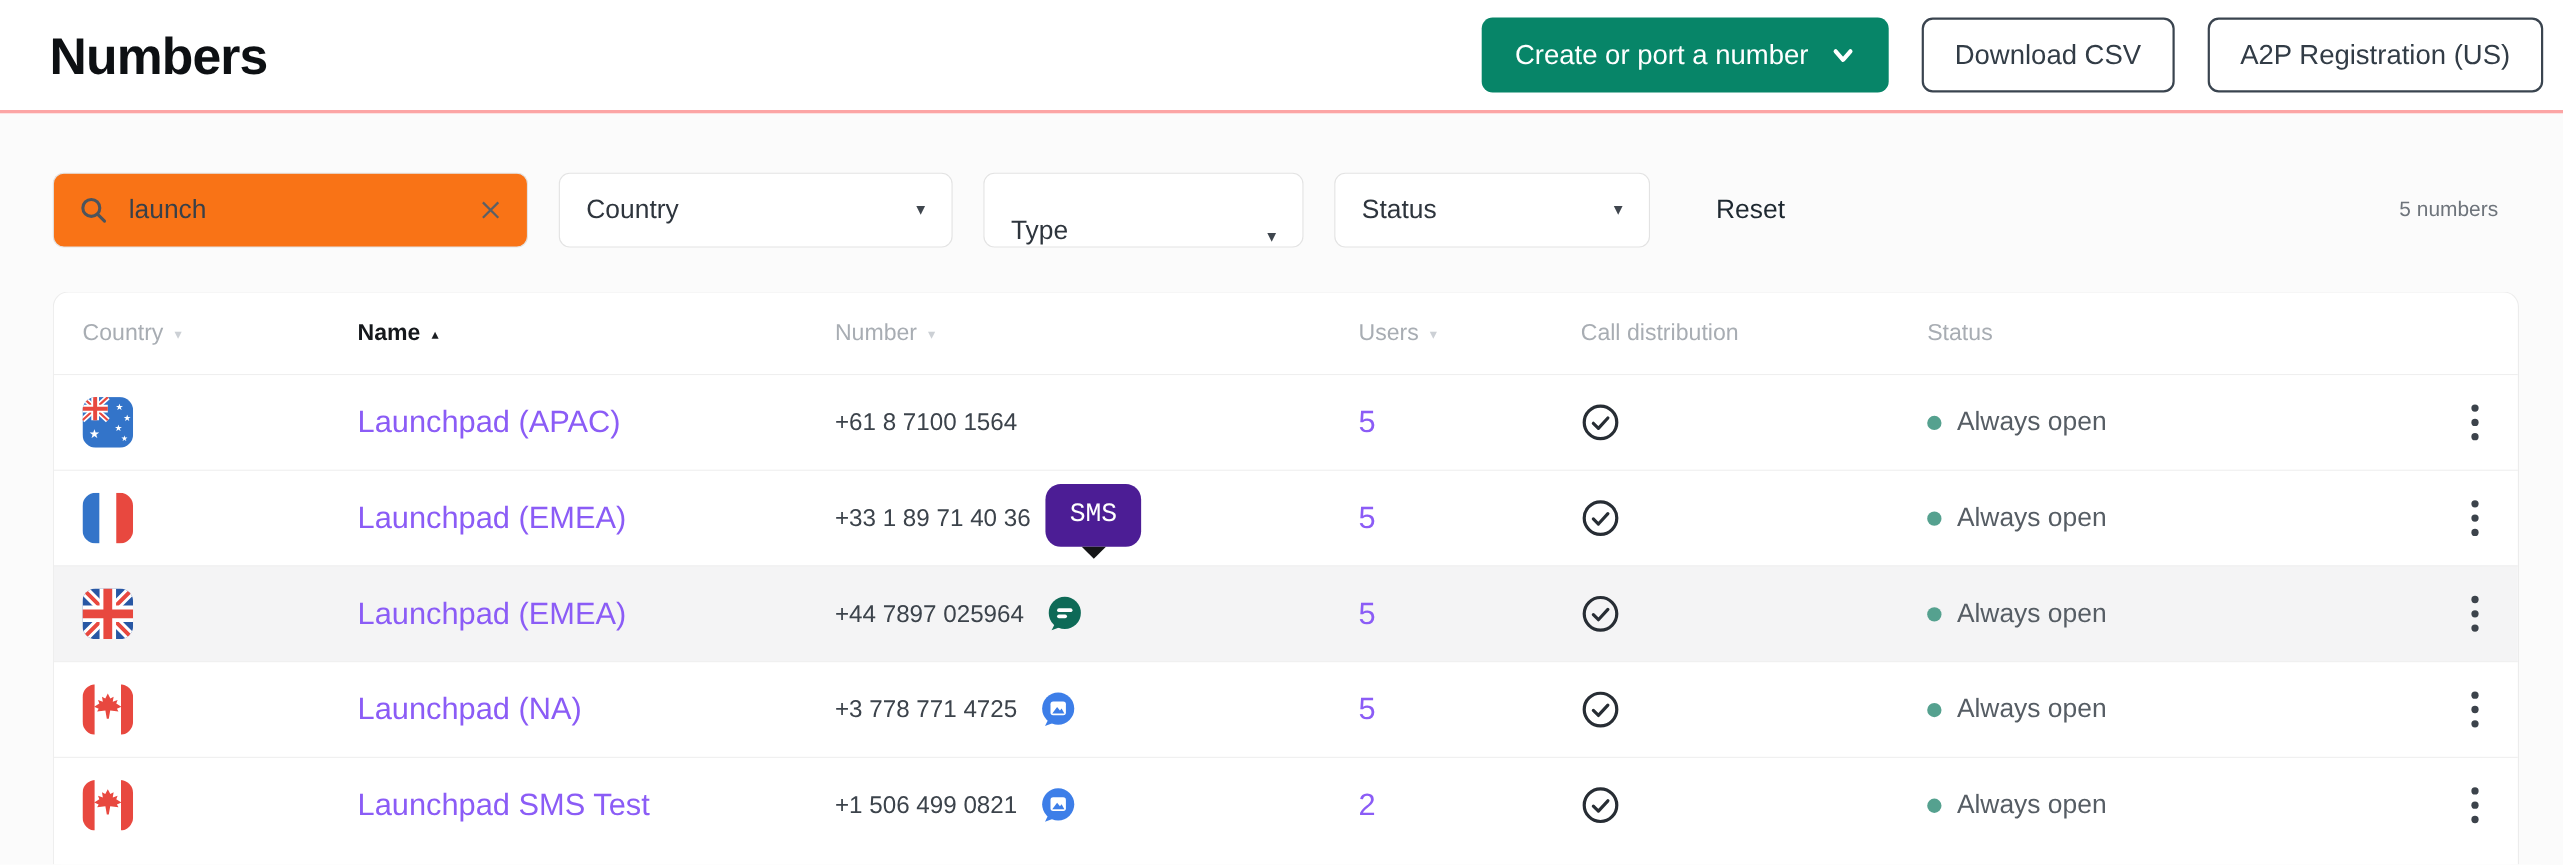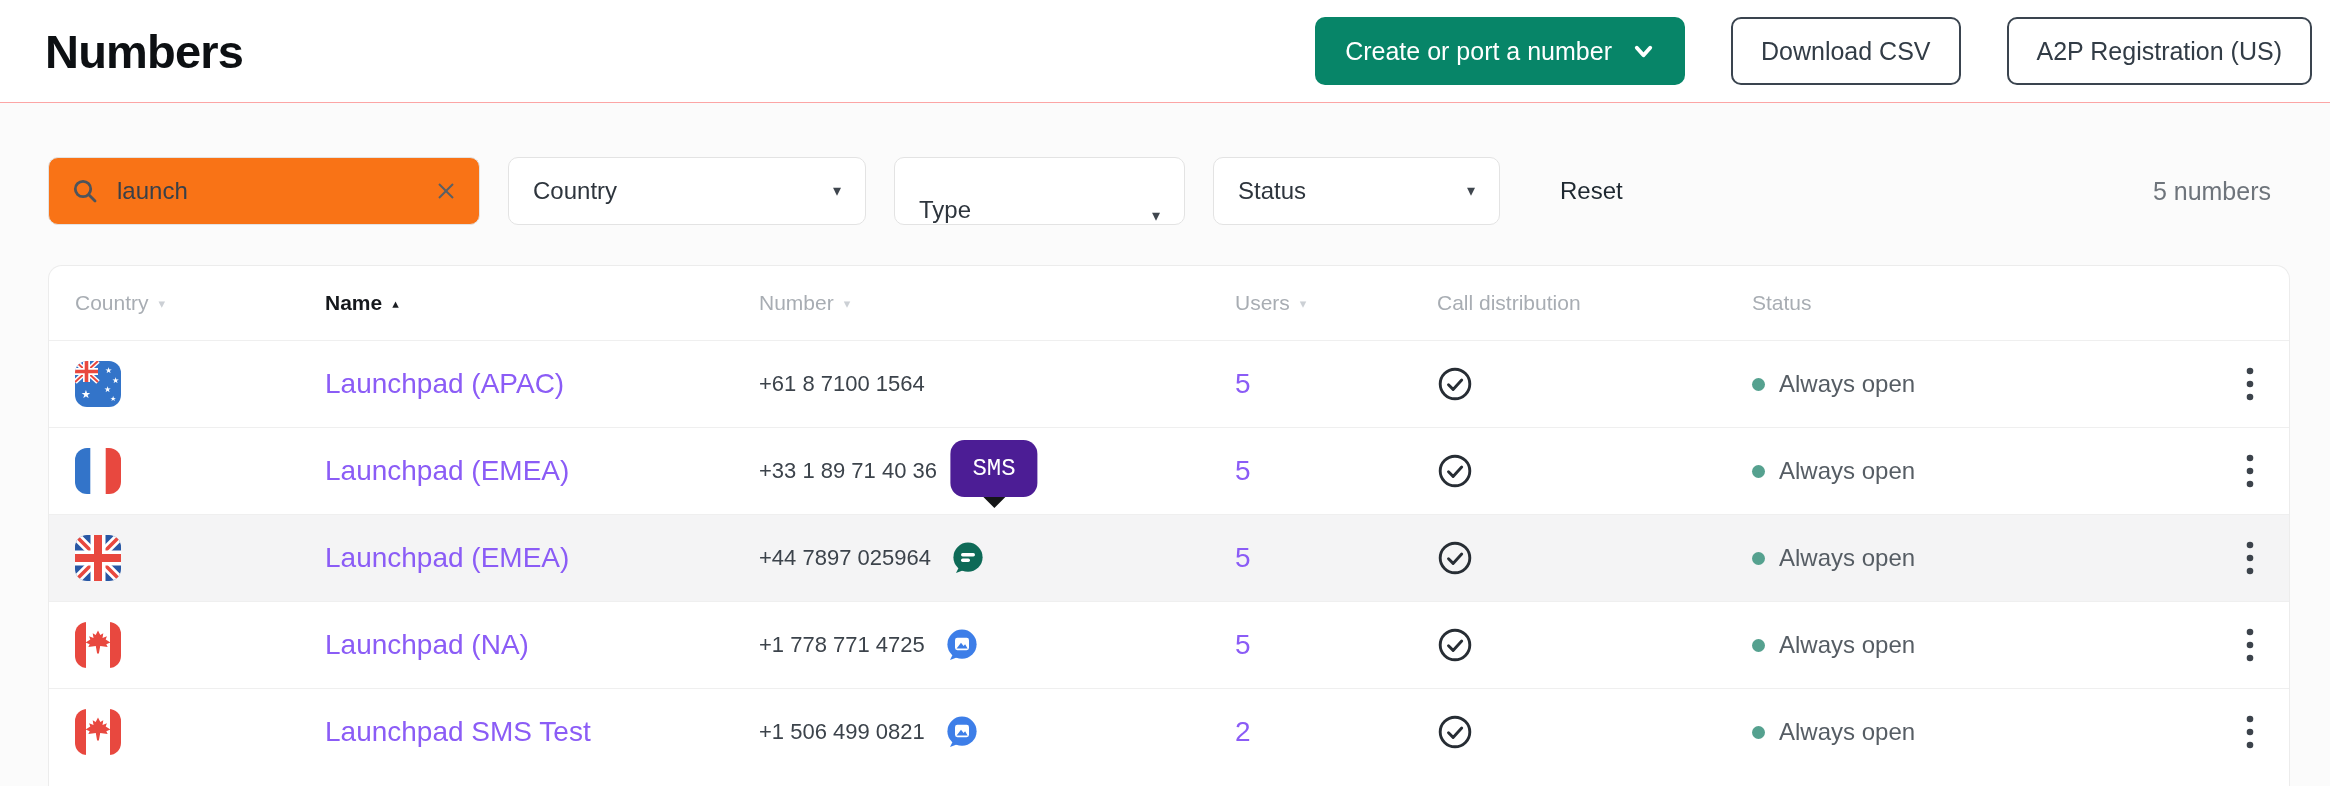--- a/index.html
+++ b/index.html
@@ -3,25 +3,25 @@
 <meta charset="utf-8">
 <style>
   html,body { margin:0; padding:0; }
   body {
     width:2330px; height:786px; position:relative; overflow:hidden;
     background:#fbfbfb; color:#3d444c;
     font-family:"Liberation Sans","DejaVu Sans",sans-serif;
   }
   
   .topbar {
-    height:103px; background:#ffffff; border-bottom:1px solid #fca5a5;
+    height:103px; background:#ffffff; border-bottom:3px solid #fca5a5;
     display:flex; align-items:center; padding:0 18px 0 45px; box-sizing:border-box;
   }
   .page-title { font-size:47px; font-weight:800; color:#0d1013; letter-spacing:-0.8px; }
-  .topbar-actions { margin-left:auto; display:flex; align-items:center; gap:46px; }
+  .topbar-actions { margin-left:auto; display:flex; align-items:center; gap:30px; }
   .btn {
     height:68px; border-radius:10px; display:flex; align-items:center;
     font-size:25px; cursor:pointer; box-sizing:border-box; white-space:nowrap;
   }
   .btn-primary { background:#078568; color:#ffffff; padding:0 30px; gap:20px; font-weight:500; }
   .btn-outline { background:#ffffff; border:2px solid #3a444f; color:#323c46; padding:0 28px; font-weight:500; }
   
   .filters { display:flex; align-items:center; margin:54px 59px 0 48px; }
   .search-box {
     width:432px; height:68px; background:#f97316; border:1px solid #e3e3e3; border-radius:10px;
@@ -34,21 +34,21 @@
   .clear-x { display:flex; align-items:center; cursor:pointer; }
   .select {
     height:68px; background:#fff; border:1px solid #e3e3e3; border-radius:10px;
     display:flex; align-items:center; justify-content:space-between;
     padding:0 24px; box-sizing:border-box; margin-left:28px; cursor:pointer;
   }
   .select-country { width:358px; } .select-type { width:291px;align-items:flex-end; } .select-status { width:287px; }
   .select-label { font-size:24px; color:#2e353d; }
   .caret { font-size:16px; color:#3f464e; line-height:1; }
   .reset-link { margin-left:60px; font-size:24px; font-weight:500; color:#1e2830; cursor:pointer; }
-  .count { margin-left:auto; font-size:25px; color:#6e747b; }
+  .count { margin-left:auto; font-size:19px; color:#6e747b; }
   
   .table {
     position:absolute; left:48px; top:265px; width:2242px; height:521px;
     background:#fff; border:1px solid #ececec; border-bottom:none;
     border-radius:14px 14px 0 0; box-sizing:border-box; overflow:hidden;
   }
   .trow {
     display:grid; grid-template-columns:250px 434px 476px 202px 315px 1fr 90px;
     align-items:center; padding:0 24px 0 26px; box-sizing:border-box;
   }
@@ -312,21 +312,21 @@
               <g clip-path="url(#caclip)">
                 <rect width="46" height="46" fill="#ffffff"></rect>
                 <rect x="0" y="0" width="11" height="46" fill="#e8483f"></rect>
                 <rect x="35" y="0" width="11" height="46" fill="#e8483f"></rect>
                 <polygon fill="#e8483f" points="23,8.5 25.3,12.9 28.3,11.3 27.5,15.9 31.9,14.3 30.7,17.5 35.4,20.5 31.3,22.3 32.7,24.9 25.2,23.9 23.9,31.5 22.1,31.5 20.8,23.9 13.3,24.9 14.7,22.3 10.6,20.5 15.3,17.5 14.1,14.3 18.5,15.9 17.7,11.3 20.7,12.9"></polygon>
               </g>
             </svg></span>
         </div>
     <div class="cell-name">Launchpad (NA)</div>
     <div class="cell-number">
-      <span>+1 778 771 4725</span>
+      <span>+3 778 771 4725</span>
       <span class="badge">
             <svg width="34" height="34" viewBox="0 0 34 34">
               <circle cx="17" cy="16.2" r="14.6" fill="#3d7ee8"></circle>
               <path d="M8 26 L5 32 L13 29 Z" fill="#3d7ee8"></path>
               <rect x="10" y="9.8" width="14" height="12.4" rx="2.4" fill="#ffffff"></rect>
               <polygon fill="#3d7ee8" points="11.6,20.6 16,14.8 18.6,18 20.1,16.2 22.6,20.6"></polygon>
             </svg>
           </span>
     </div>
     <div class="cell-users">5</div>

